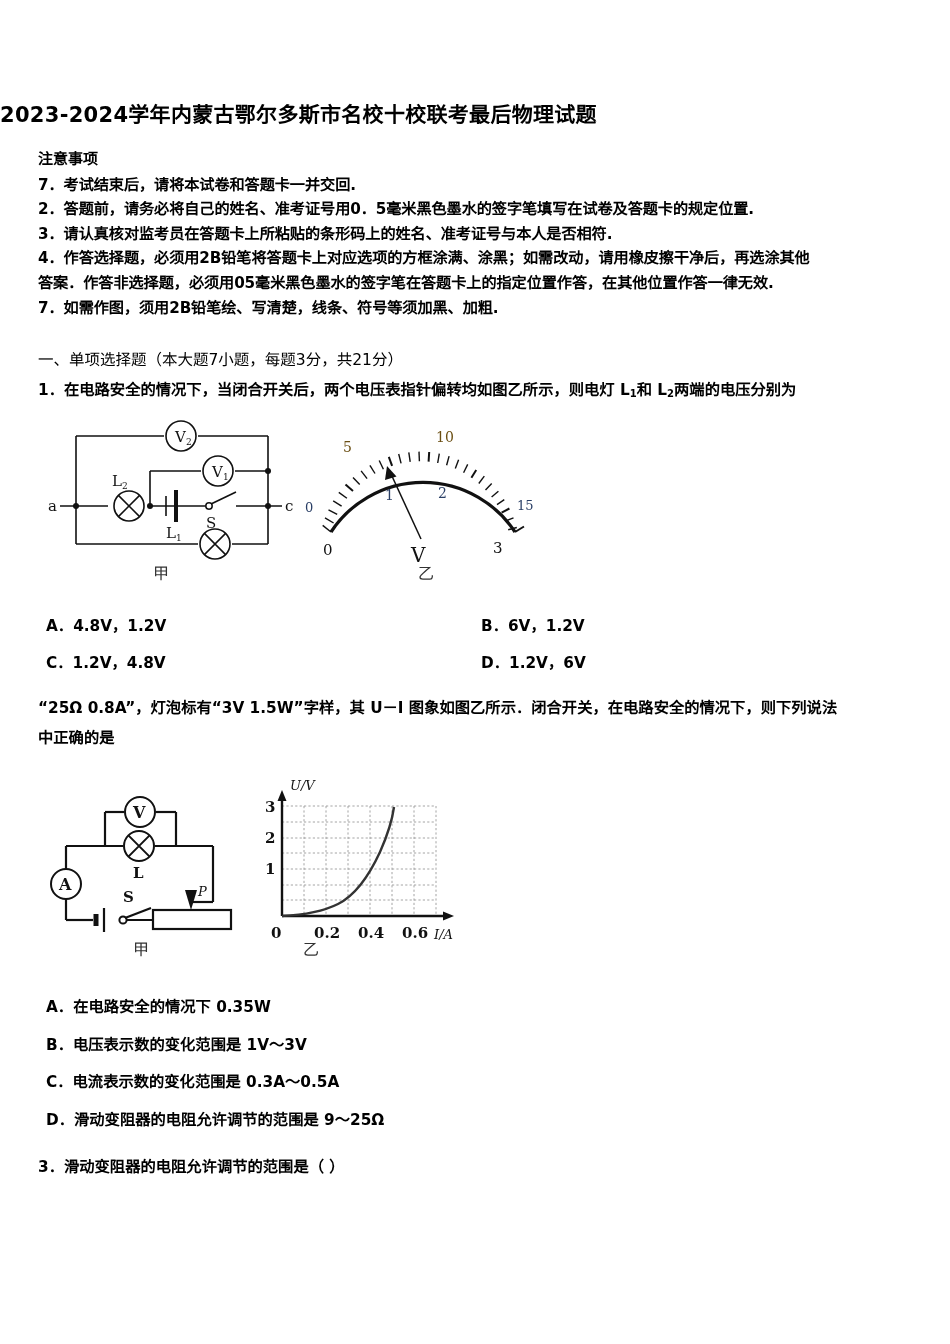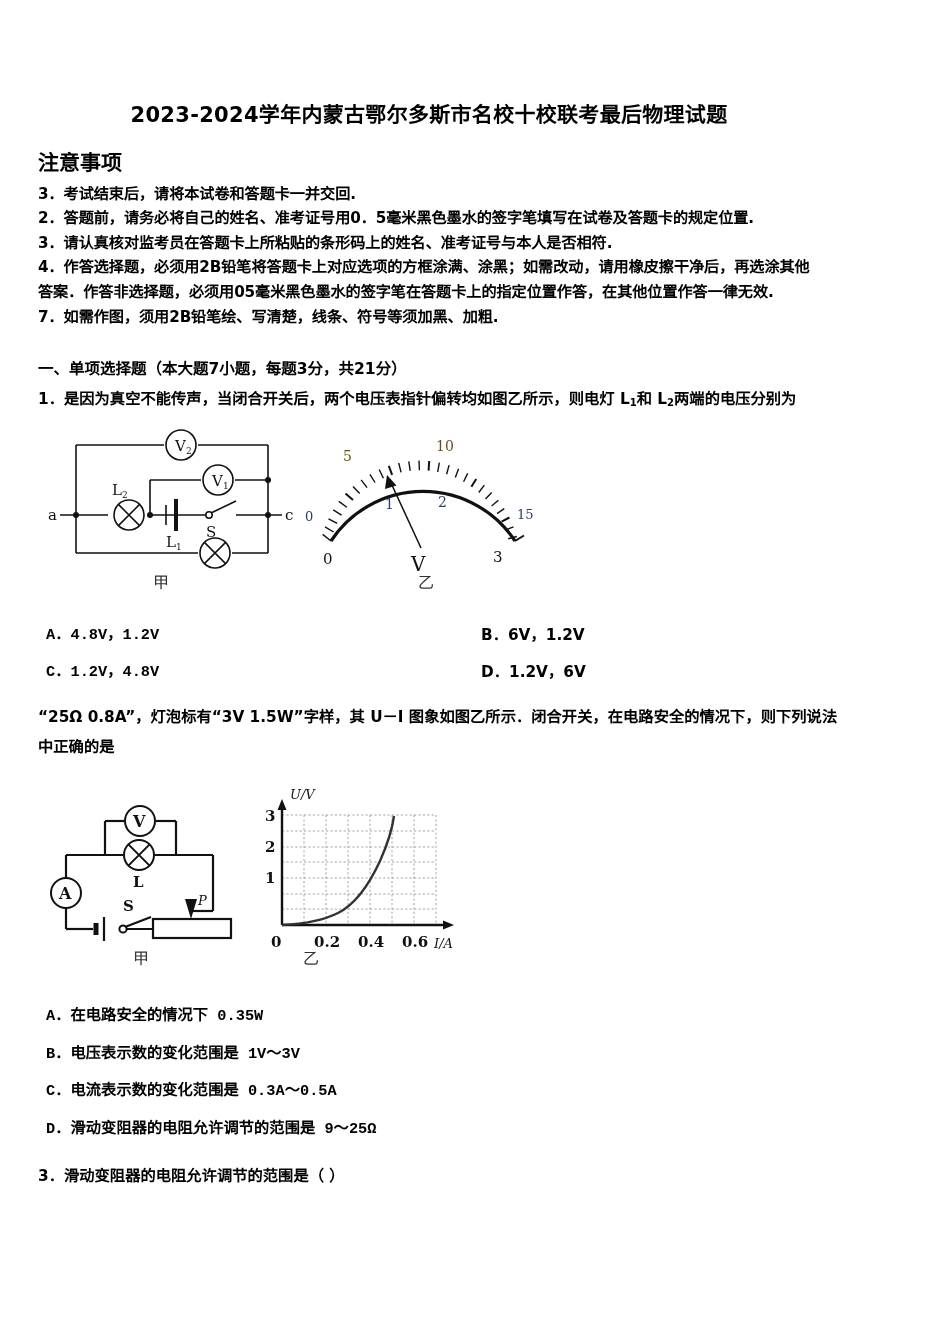--- a/index.html
+++ b/index.html
@@ -21,50 +21,50 @@
     width: 950px;
     height: 1344px;
     padding: 0;
     box-sizing: border-box;
   }
   .doc-title {
     position: absolute;
     top: 98px;
     left: 0;
     width: 858px;
-    text-align: center;
+    text-align: left;
     font-size: 21px;
     font-weight: bold;
     letter-spacing: 0.3px;
     font-family: "DejaVu Sans", "Liberation Sans", sans-serif;
   }
   .content {
     position: absolute;
     top: 148px;
     left: 38px;
     width: 878px;
   }
   .notice-head {
-    font-size: 21px;
+    font-size: 15px;
     font-weight: bold;
     line-height: 1.5;
     margin-bottom: 2px;
     font-family: "DejaVu Sans", "Liberation Sans", sans-serif;
   }
   .notice-line {
     font-size: 15.2px;
     font-weight: bold;
     line-height: 1.62;
     font-family: "DejaVu Sans", "Liberation Sans", sans-serif;
     letter-spacing: -0.1px;
   }
   .section-head {
     margin-top: 26px;
     font-size: 15.5px;
-    font-weight: bold;
+    font-weight: normal;
     font-family: "DejaVu Sans", "Liberation Sans", sans-serif;
     line-height: 1.9;
   }
   .q-stem {
     font-size: 15.3px;
     font-weight: bold;
     font-family: "DejaVu Sans", "Liberation Sans", sans-serif;
     line-height: 1.95;
     text-align: justify;
   }
@@ -83,21 +83,21 @@
     width: 100%;
   }
   .opt {
     font-size: 15.3px;
     font-weight: bold;
     font-family: "DejaVu Sans", "Liberation Sans", sans-serif;
     line-height: 2.45;
   }
   .opt.half { width: 50%; }
   .opt.full { width: 100%; }
-  .opt-indent { padding-left: 8px; font-family: Liberation Mono, monospace; }
+  .opt-indent { padding-left: 8px; }
 
   
   .fig-block {
     position: relative;
     width: 100%;
   }
   .fig1 { height: 188px; margin-top: 4px; }
   .fig2 { height: 215px; margin-top: 10px; }
   .cap {
     position: absolute;
@@ -114,32 +114,32 @@
 <body>
 
 <div class="page">
 
   <div class="doc-title">2023-2024学年内蒙古鄂尔多斯市名校十校联考最后物理试题</div>
 
   <div class="content">
 
     <div>
       <div class="notice-head">注意事项</div>
-      <div class="notice-line">3．考试结束后，请将本试卷和答题卡一并交回.</div>
+      <div class="notice-line">7．考试结束后，请将本试卷和答题卡一并交回.</div>
       <div class="notice-line">2．答题前，请务必将自己的姓名、准考证号用0．5毫米黑色墨水的签字笔填写在试卷及答题卡的规定位置.</div>
       <div class="notice-line">3．请认真核对监考员在答题卡上所粘贴的条形码上的姓名、准考证号与本人是否相符.</div>
       <div class="notice-line">4．作答选择题，必须用2B铅笔将答题卡上对应选项的方框涂满、涂黑；如需改动，请用橡皮擦干净后，再选涂其他</div>
       <div class="notice-line">答案．作答非选择题，必须用05毫米黑色墨水的签字笔在答题卡上的指定位置作答，在其他位置作答一律无效.</div>
       <div class="notice-line">7．如需作图，须用2B铅笔绘、写清楚，线条、符号等须加黑、加粗.</div>
     </div>
 
     <div class="section-head">一、单项选择题（本大题7小题，每题3分，共21分）</div>
 
     <div>
-      <div class="q-stem"><span>1．</span><span>是因为真空不能传声，当闭合开关后，两个电压表指针偏转均如图乙所示，则电灯 L</span><sub>1</sub><span>和 L</span><sub>2</sub><span>两端的电压分别为</span></div>
+      <div class="q-stem"><span>1．</span><span>在电路安全的情况下，当闭合开关后，两个电压表指针偏转均如图乙所示，则电灯 L</span><sub>1</sub><span>和 L</span><sub>2</sub><span>两端的电压分别为</span></div>
 
       <div class="fig-block fig1">
 
         <div class="svg-holder" style="left:8px; top:6px;">
           <svg width="260" height="150" viewBox="0 0 260 150">
             <g stroke="#111" stroke-width="1.6" fill="none">
 
               <path d="M30,20 L118,20"></path>
               <path d="M152,20 L222,20"></path>
 

